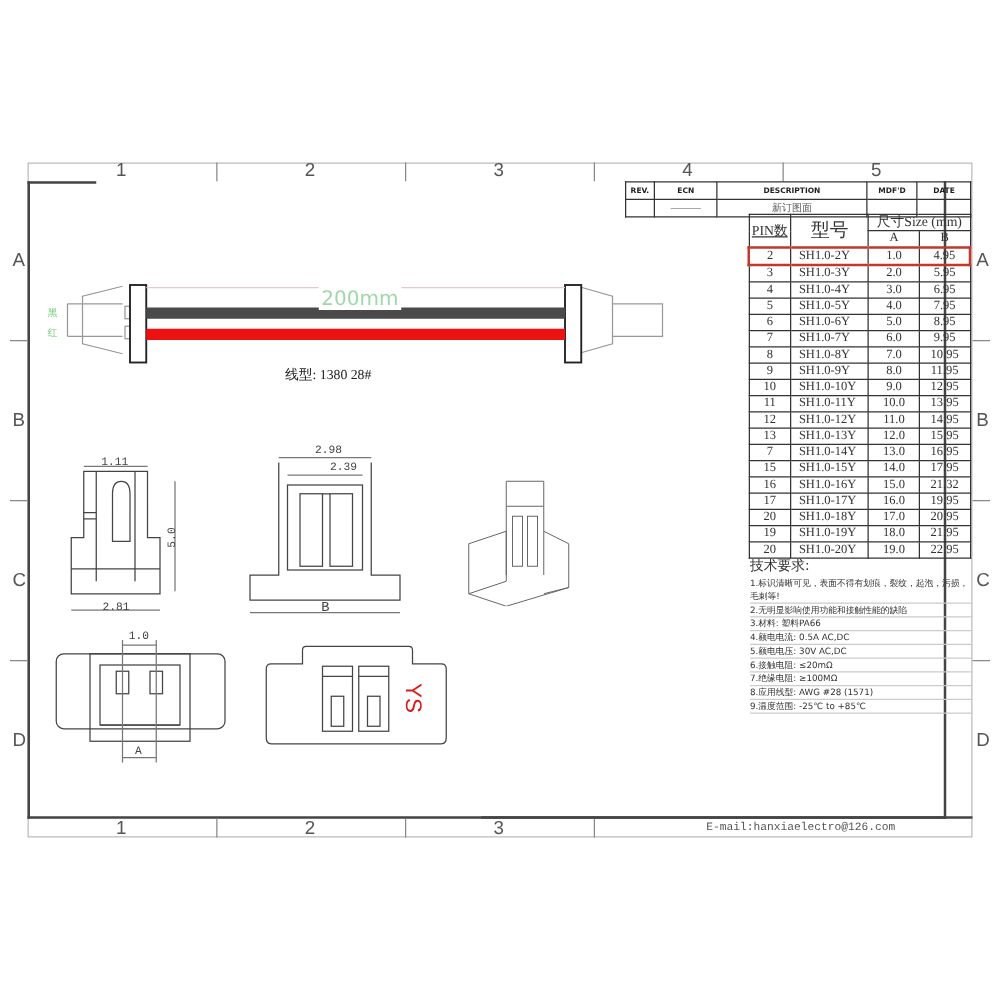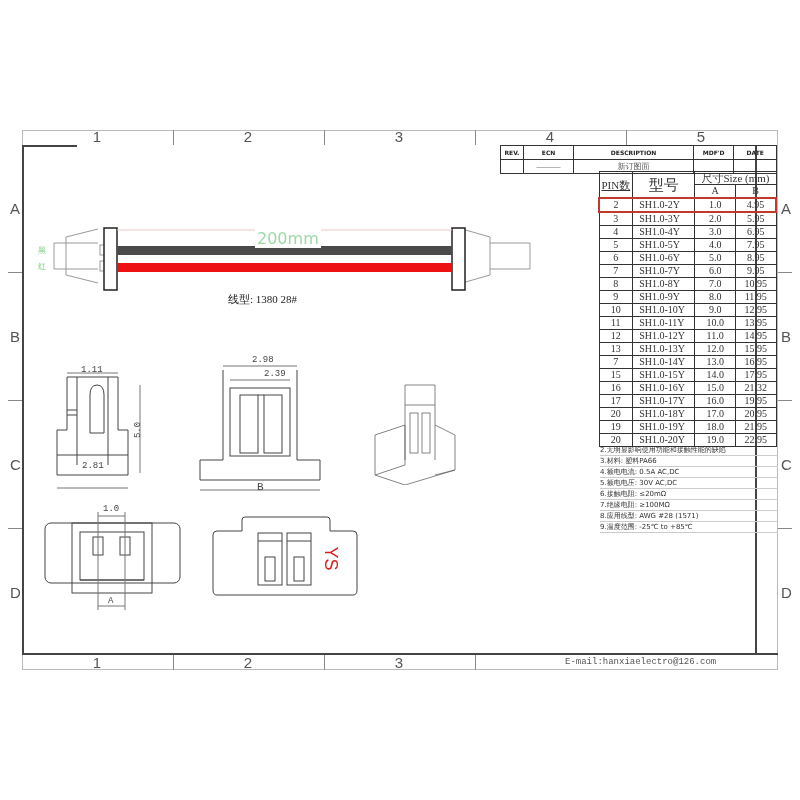--- a/index.html
+++ b/index.html
@@ -216,20 +216,22 @@
       <tr>
         <td>20</td>
         <td class="model">SH1.0-20Y</td>
         <td>19.0</td>
         <td>22.95</td>
       </tr>
     </tbody>
 </table>
 
 <div class="abs req">
+  <div class="title">技术要求:</div>
+  <div class="line tall">1.标识清晰可见，表面不得有划痕，裂纹，起泡，污损，毛刺等!</div>
   <div class="line">2.无明显影响使用功能和接触性能的缺陷</div>
   <div class="line">3.材料: 塑料PA66</div>
   <div class="line">4.额电电流: 0.5A AC,DC</div>
   <div class="line">5.额电电压: 30V AC,DC</div>
   <div class="line">6.接触电阻: ≤20mΩ</div>
   <div class="line">7.绝缘电阻: ≥100MΩ</div>
   <div class="line">8.应用线型: AWG #28 (1571)</div>
   <div class="line">9.温度范围: -25℃ to +85℃</div>
 </div>
 
@@ -265,21 +267,21 @@
     <path d="M50 40 Q50 30 57 30 Q64 30 64 40 L64 78 L50 78 Z"></path>
     <path d="M27 55 L37 55 M27 60 L37 60"></path>
     <line x1="17" y1="100" x2="88" y2="100"></line>
     <line x1="27" y1="18" x2="78" y2="18" stroke="#777"></line>
     <line x1="17" y1="133" x2="88" y2="133" stroke="#777"></line>
     <line x1="100" y1="30" x2="100" y2="118" stroke="#777"></line>
   </g>
 </svg>
 <div class="abs dim" style="left:81px;top:365px;">1.11</div>
 <div class="abs dim" style="left:130px;top:425px;transform:rotate(-90deg);">5.0</div>
-<div class="abs dim" style="left:82px;top:461px;">2.81</div>
+<div class="abs dim" style="left:82px;top:481px;">2.81</div>
 
 <svg class="abs" style="left:190px;top:350px;" width="145" height="150">
   <g stroke="#444" fill="none" stroke-width="1">
     <path d="M33 20 L33 110 L10 110 L10 130 L130 130 L130 110 L107 110 L107 20"></path>
     <rect x="40" y="38" width="60" height="68"></rect>
     <rect x="50" y="45" width="18" height="58"></rect>
     <rect x="74" y="45" width="18" height="58"></rect>
     <line x1="68" y1="45" x2="74" y2="45"></line>
     <line x1="33" y1="16" x2="107" y2="16" stroke="#777"></line>
     <line x1="40" y1="30" x2="100" y2="30" stroke="#777"></line>

